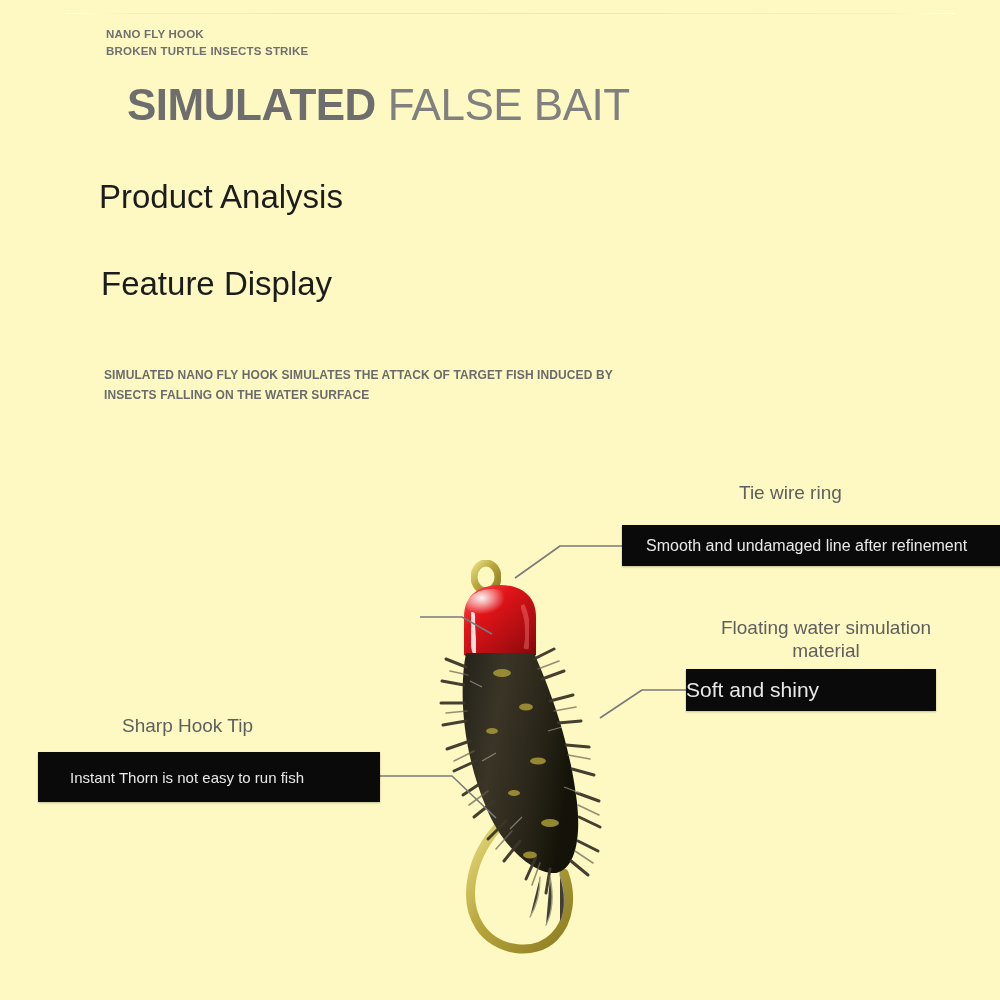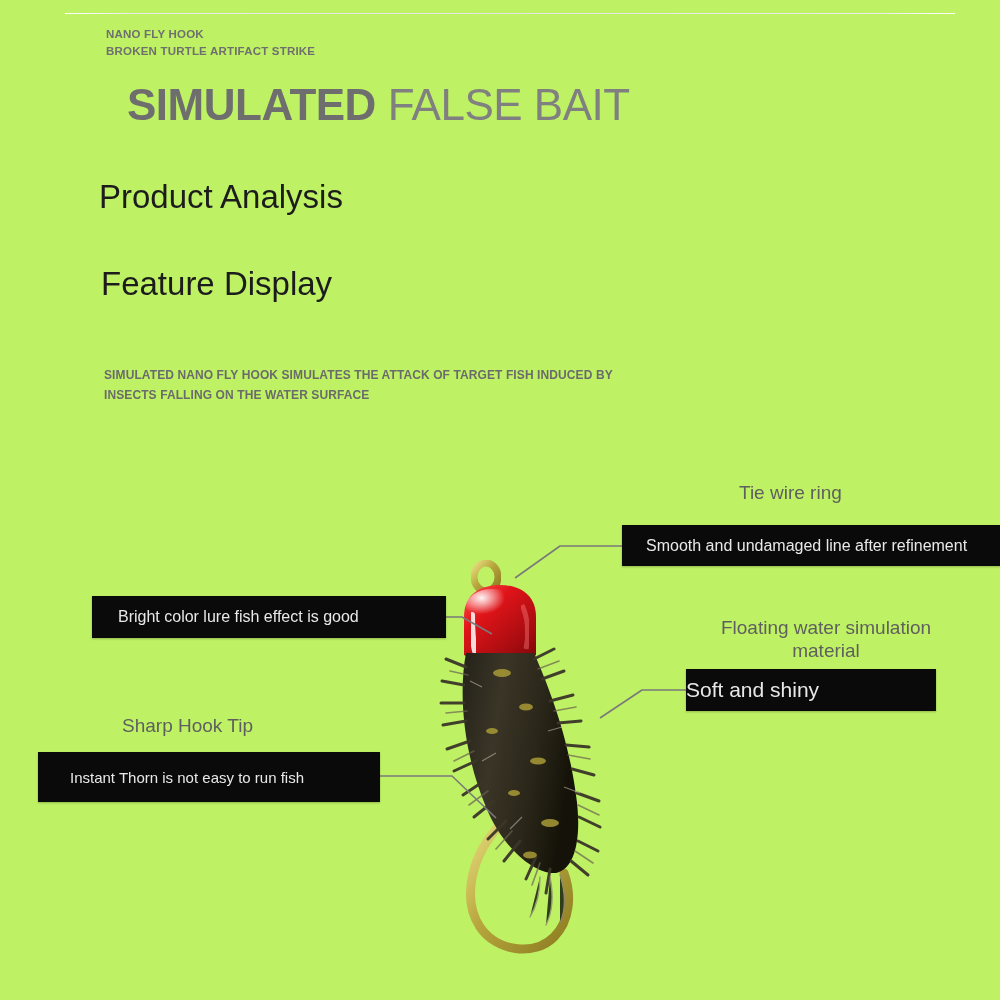--- a/index.html
+++ b/index.html
@@ -3,21 +3,21 @@
 <meta charset="utf-8">
 <style>
   html,body{margin:0;padding:0;}
   body{
     width:1000px;height:1000px;
     background:#ffffff;
     font-family:"Liberation Sans", sans-serif;
     overflow:hidden;
     position:relative;
   }
-  .page{position:relative;width:1000px;height:1000px;background:#bef264;}
+  .page{position:relative;width:1000px;height:1000px;background:#fef9c3;}
 
   
   .top-rule{
     position:absolute;left:65px;top:13px;width:890px;height:1px;
     background:linear-gradient(to right,#ffffff,#e9e9e9 8%,#e4e4e4 50%,#ececec 92%,#ffffff);
   }
 
   
   .eyebrow{
     position:absolute;left:106px;top:26px;
@@ -96,21 +96,21 @@
 </style>
 </head>
 <body>
 
 <div class="page">
 
   <div class="top-rule"></div>
 
   <div class="eyebrow">
     <div>NANO FLY HOOK</div>
-    <div>BROKEN TURTLE ARTIFACT STRIKE</div>
+    <div>BROKEN TURTLE INSECTS STRIKE</div>
   </div>
 
   <div class="bigtitle">
     <span class="b">SIMULATED</span><span class="l"> </span><span class="l">FALSE BAIT</span>
   </div>
 
   <div class="h-analysis">Product Analysis</div>
   <div class="h-feature">Feature Display</div>
 
   <div class="para">SIMULATED NANO FLY HOOK SIMULATES THE ATTACK OF TARGET FISH INDUCED BY INSECTS FALLING ON THE WATER SURFACE</div>
@@ -244,23 +244,20 @@
   </svg>
 
   <div class="lbl lbl-tie">Tie wire ring</div>
   <div class="lbl lbl-float">Floating water simulation
 material</div>
   <div class="lbl lbl-sharp">Sharp Hook Tip</div>
 
   <div class="box box-tie">
     <span>Smooth and undamaged line after refinement</span>
   </div>
-  <div class="box box-red">
-    <span>Bright color lure fish effect is good</span>
-  </div>
   <div class="box box-soft">
     <span>Soft and shiny</span>
   </div>
   <div class="box box-sharp">
     <span>Instant Thorn is not easy to run fish</span>
   </div>
 
 </div>
 
 </body></html>

